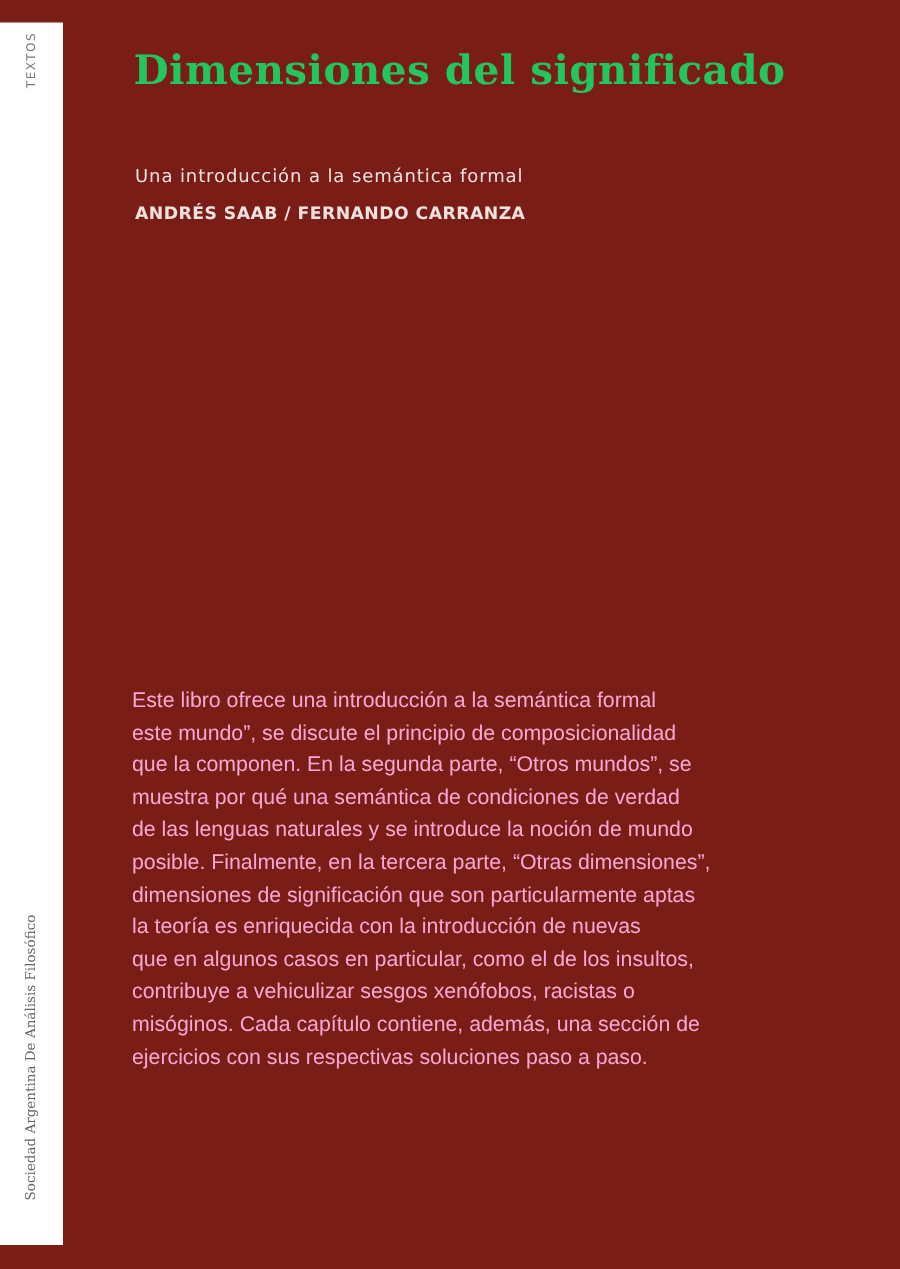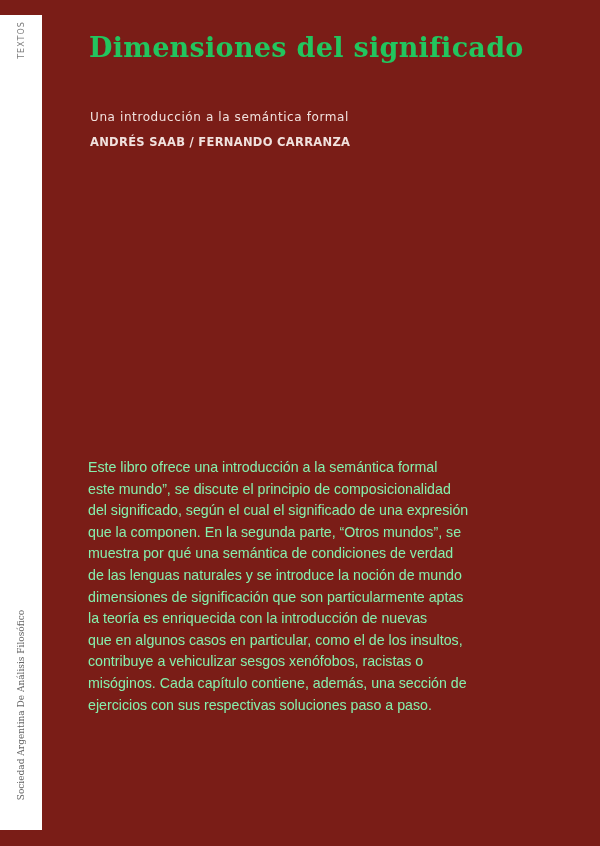--- a/index.html
+++ b/index.html
@@ -32,41 +32,41 @@
       color: #f1e2de; letter-spacing: 0.6px; white-space: nowrap; margin-top: 30px;
     }
     .authors {
       position: absolute; left: 90px; top: 135px;
       font-family: "DejaVu Sans", sans-serif; font-size: 11.5px; font-weight: bold;
       color: #f1e2de; letter-spacing: 0.3px; white-space: nowrap; text-align: right;
     }
     .blurb {
       position: absolute; left: 88px; top: 457px; width: 400px;
       font-family: "Liberation Sans", sans-serif; font-size: 14.2px; line-height: 21.6px;
-      color: #86efac;
+      color: #f9a8d4;
     }
     .blurb div { white-space: nowrap; }
   </style>
 </head>
 <body>
 
 <div class="spine"></div>
 <div class="spine-top">TEXTOS</div>
 <div class="spine-bottom">Sociedad Argentina De Análisis Filosófico</div>
 
 <div class="title">Dimensiones del significado</div>
 <div class="subtitle">Una introducción a la semántica formal</div>
 <div class="authors">ANDRÉS SAAB / FERNANDO CARRANZA</div>
 
 <div class="blurb">
   <div>Este libro ofrece una introducción a la semántica formal</div>
   <div>este mundo”, se discute el principio de composicionalidad</div>
-  <div>del significado, según el cual el significado de una expresión</div>
   <div>que la componen. En la segunda parte, “Otros mundos”, se</div>
   <div>muestra por qué una semántica de condiciones de verdad</div>
   <div>de las lenguas naturales y se introduce la noción de mundo</div>
+  <div>posible. Finalmente, en la tercera parte, “Otras dimensiones”,</div>
   <div>dimensiones de significación que son particularmente aptas</div>
   <div>la teoría es enriquecida con la introducción de nuevas</div>
   <div>que en algunos casos en particular, como el de los insultos,</div>
   <div>contribuye a vehiculizar sesgos xenófobos, racistas o</div>
   <div>misóginos. Cada capítulo contiene, además, una sección de</div>
   <div>ejercicios con sus respectivas soluciones paso a paso.</div>
 </div>
 
 </body></html>

